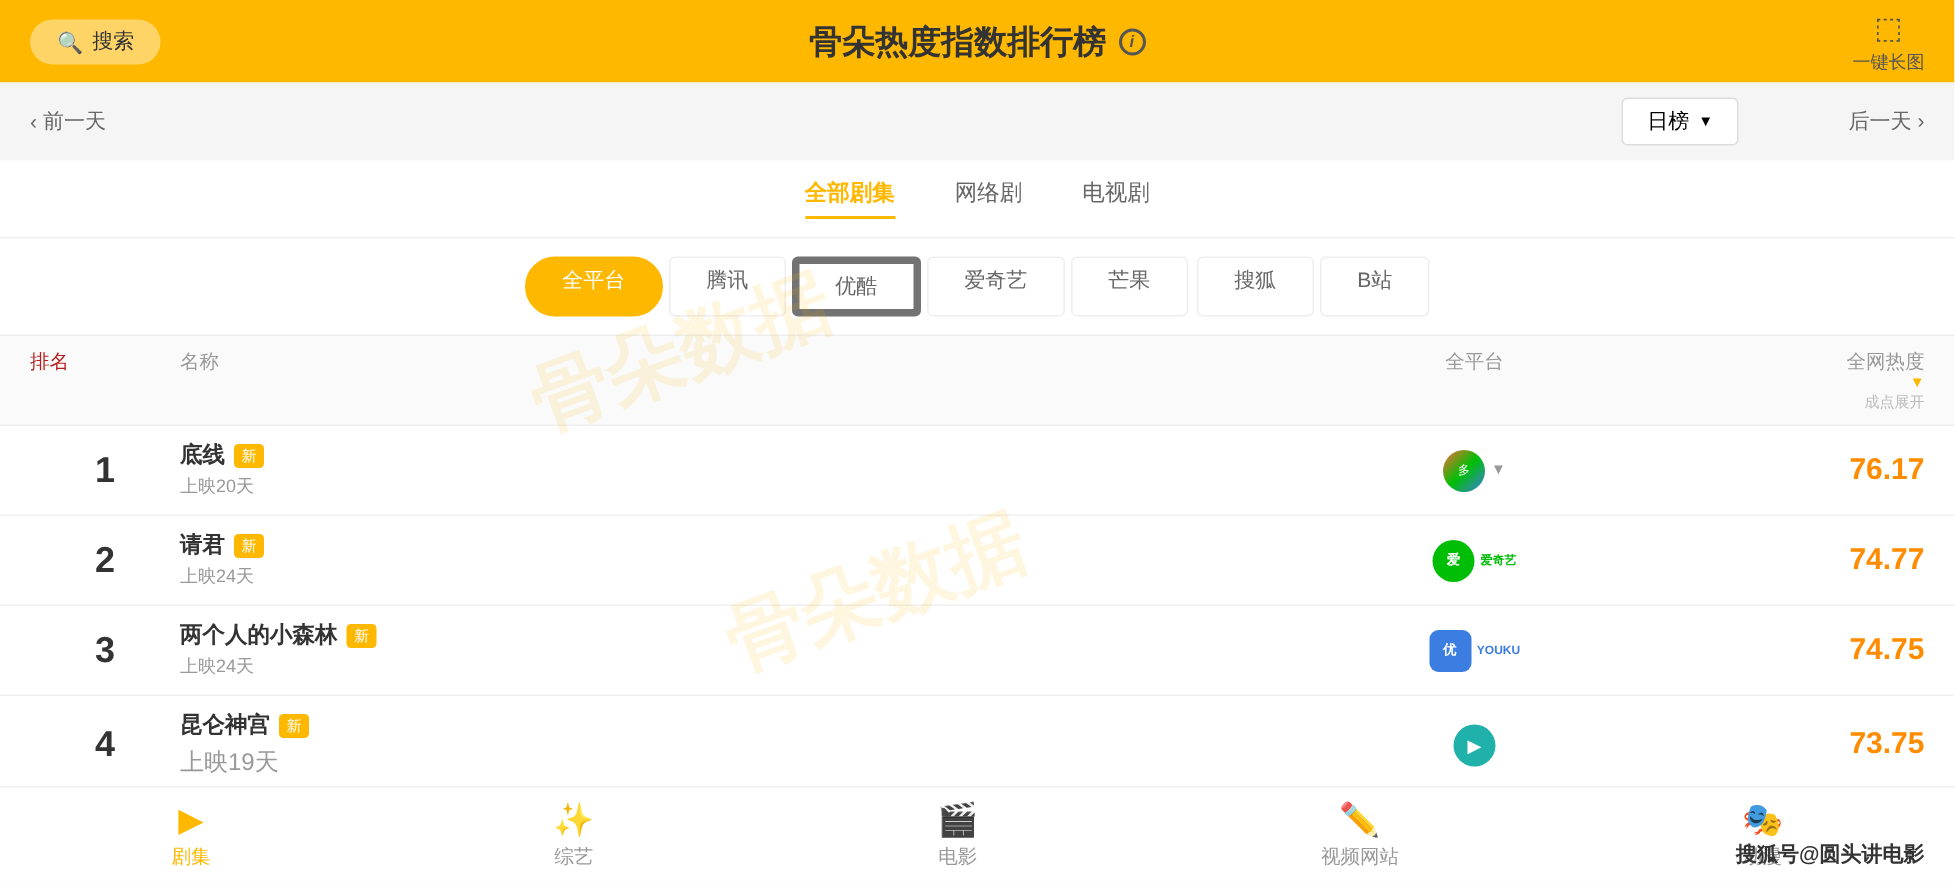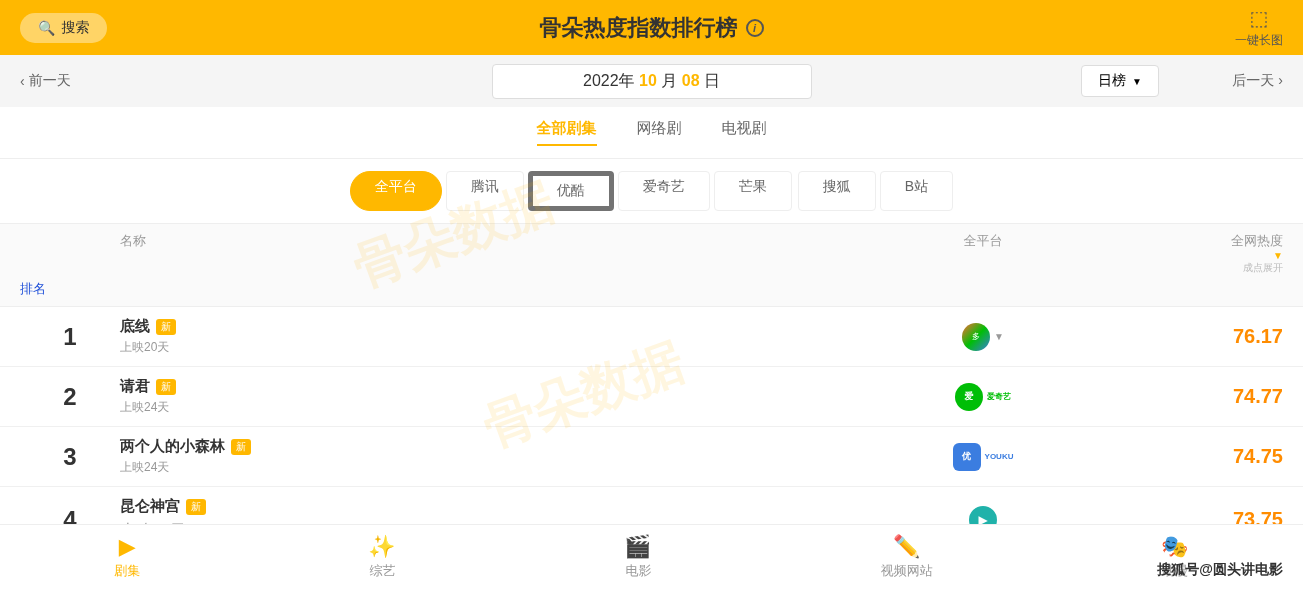--- a/index.html
+++ b/index.html
@@ -21,27 +21,20 @@
     <span style="font-size:20px;">⬚</span>
     <span>一键长图</span>
   </div>
 </div>
 
 <div style="background:#f5f5f5; padding:10px 20px; display:flex; align-items:center; justify-content:center; position:relative; height:52px;">
   <div style="position:absolute; left:20px; color:#666; cursor:pointer; font-size:14px; display:flex; align-items:center; gap:4px;">
     <span>‹</span>
     <span>前一天</span>
   </div>
-  <div style="background:#fff; border:1px solid #ddd; border-radius:4px; padding:6px 40px; font-size:16px; color:#333; min-width:320px; text-align:center;">
-    <span>2022年</span>
-    <span style="color:#FFB800; font-weight:bold;">10</span>
-    <span>月</span>
-    <span style="color:#FFB800; font-weight:bold;">08</span>
-    <span>日</span>
-  </div>
   <div style="position:absolute; right:144px; background:#fff; border:1px solid #ddd; border-radius:4px; padding:6px 16px; font-size:14px; cursor:pointer; display:flex; align-items:center; gap:6px;">
     <span>日榜</span>
     <span style="font-size:10px;">▼</span>
   </div>
   <div style="position:absolute; right:20px; color:#666; cursor:pointer; font-size:14px; display:flex; align-items:flex-start; gap:4px;">
     <span>后一天</span>
     <span>›</span>
   </div>
 </div>
 
@@ -55,21 +48,21 @@
   <div style="padding:6px 24px; font-size:14px; cursor:pointer; background:#FFB800; color:#fff; border:1px solid #FFB800; border-radius:20px; margin-right:4px;">全平台</div>
   <div style="padding:6px 24px; font-size:14px; cursor:pointer; background:#fff; color:#666; border:1px solid #eee; border-radius:4px; margin-right:4px;">腾讯</div>
   <div style="padding:6px 24px; font-size:14px; cursor:pointer; background:#fff; color:#666; border:5px solid #737373; border-radius:4px; margin-right:4px;">优酷</div>
   <div style="padding:6px 24px; font-size:14px; cursor:pointer; background:#fff; color:#666; border:1px solid #eee; border-radius:4px; margin-right:4px;">爱奇艺</div>
   <div style="padding:6px 24px; font-size:14px; cursor:pointer; background:#fff; color:#666; border:1px solid #eee; border-radius:4px; margin-right:6px;">芒果</div>
   <div style="padding:6px 24px; font-size:14px; cursor:pointer; background:#fff; color:#666; border:1px solid #eee; border-radius:4px; margin-right:4px;">搜狐</div>
   <div style="padding:6px 24px; font-size:14px; cursor:pointer; background:#fff; color:#666; border:1px solid #eee; border-radius:4px;">B站</div>
 </div>
 
 <div style="display:grid; grid-template-columns:100px 1fr 200px 200px; padding:8px 20px; background:#fafafa; border-bottom:1px solid #eee; border-top:1px solid #eee;">
-  <span style="font-size:13px; color:#1d4ed8;margin-top:48px;">排名</span>
+  <span style="font-size:13px; color:#b91c1c;">排名</span>
   <span style="font-size:13px; color:#999;">名称</span>
   <span style="font-size:13px; color:#999; text-align:center;">全平台</span>
   <div style="text-align:right; display:flex; flex-direction:column; align-items:flex-end;">
     <span style="font-size:13px; color:#999;">全网热度</span>
     <span style="font-size:10px; color:#FFB800;">▼</span>
     <span style="font-size:10px; color:#bbb;">成点展开</span>
   </div>
 </div>
 
 <div style="display:grid; grid-template-columns:100px 1fr 200px 200px; padding:10px 20px; border-bottom:1px solid #f0f0f0; align-items:center; background:#fff;">

